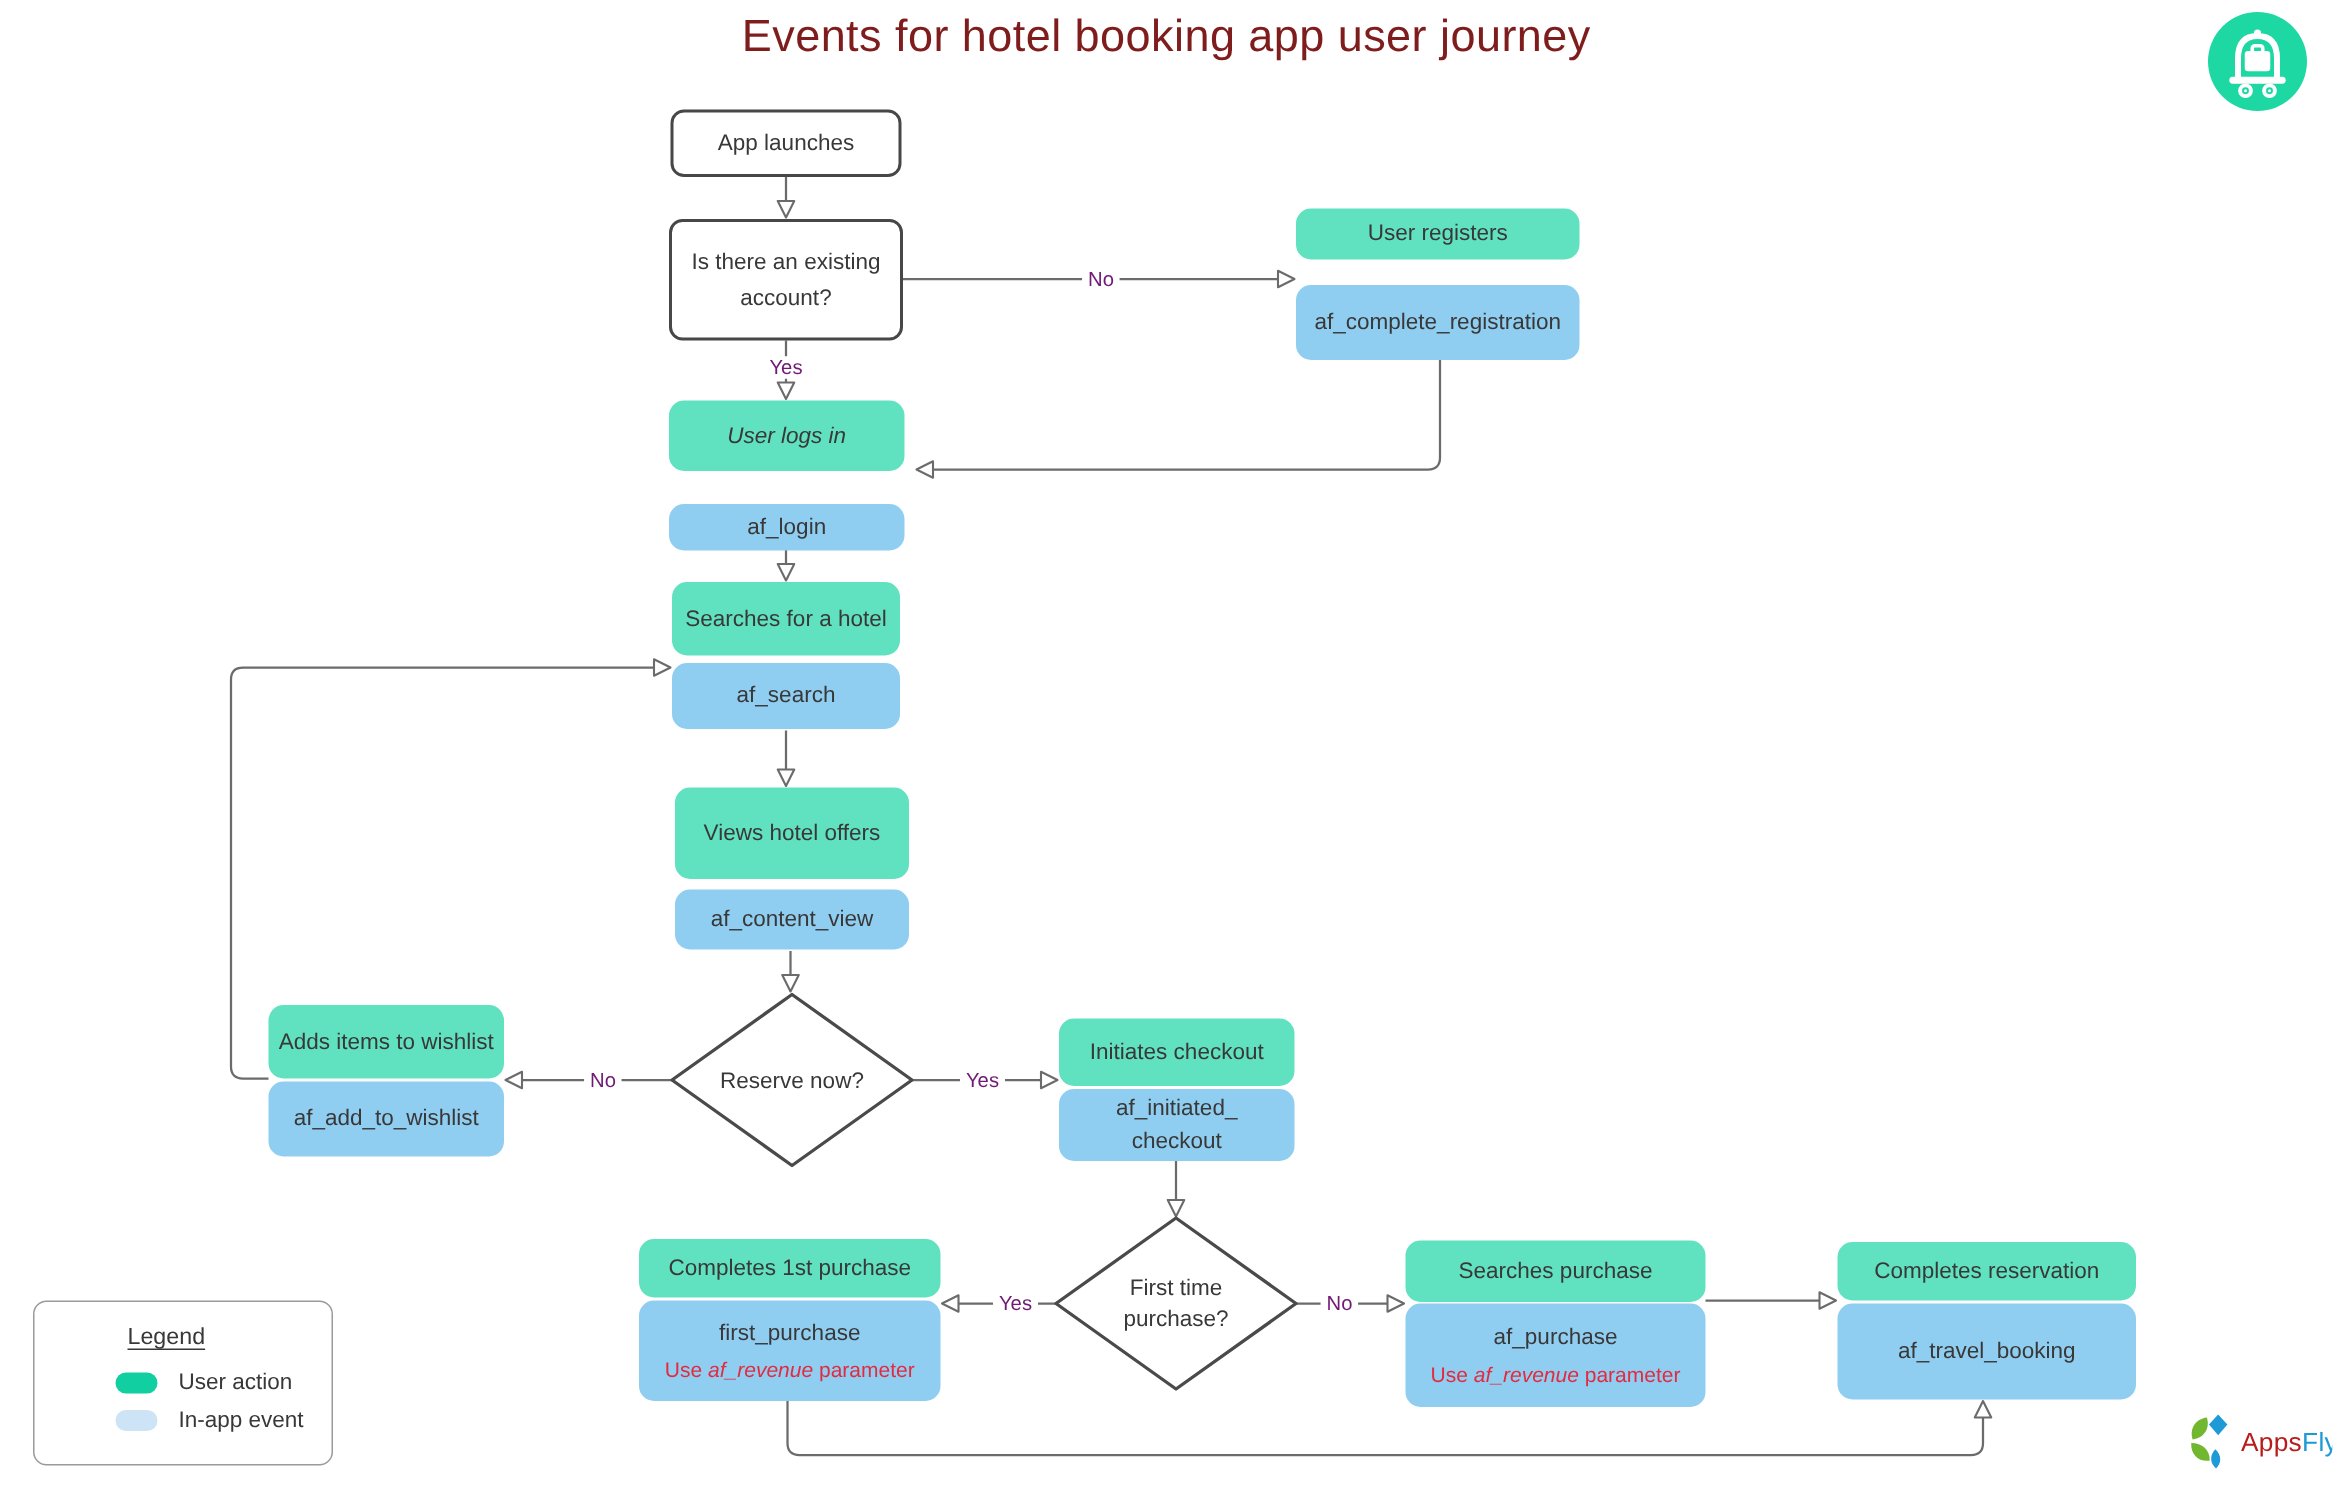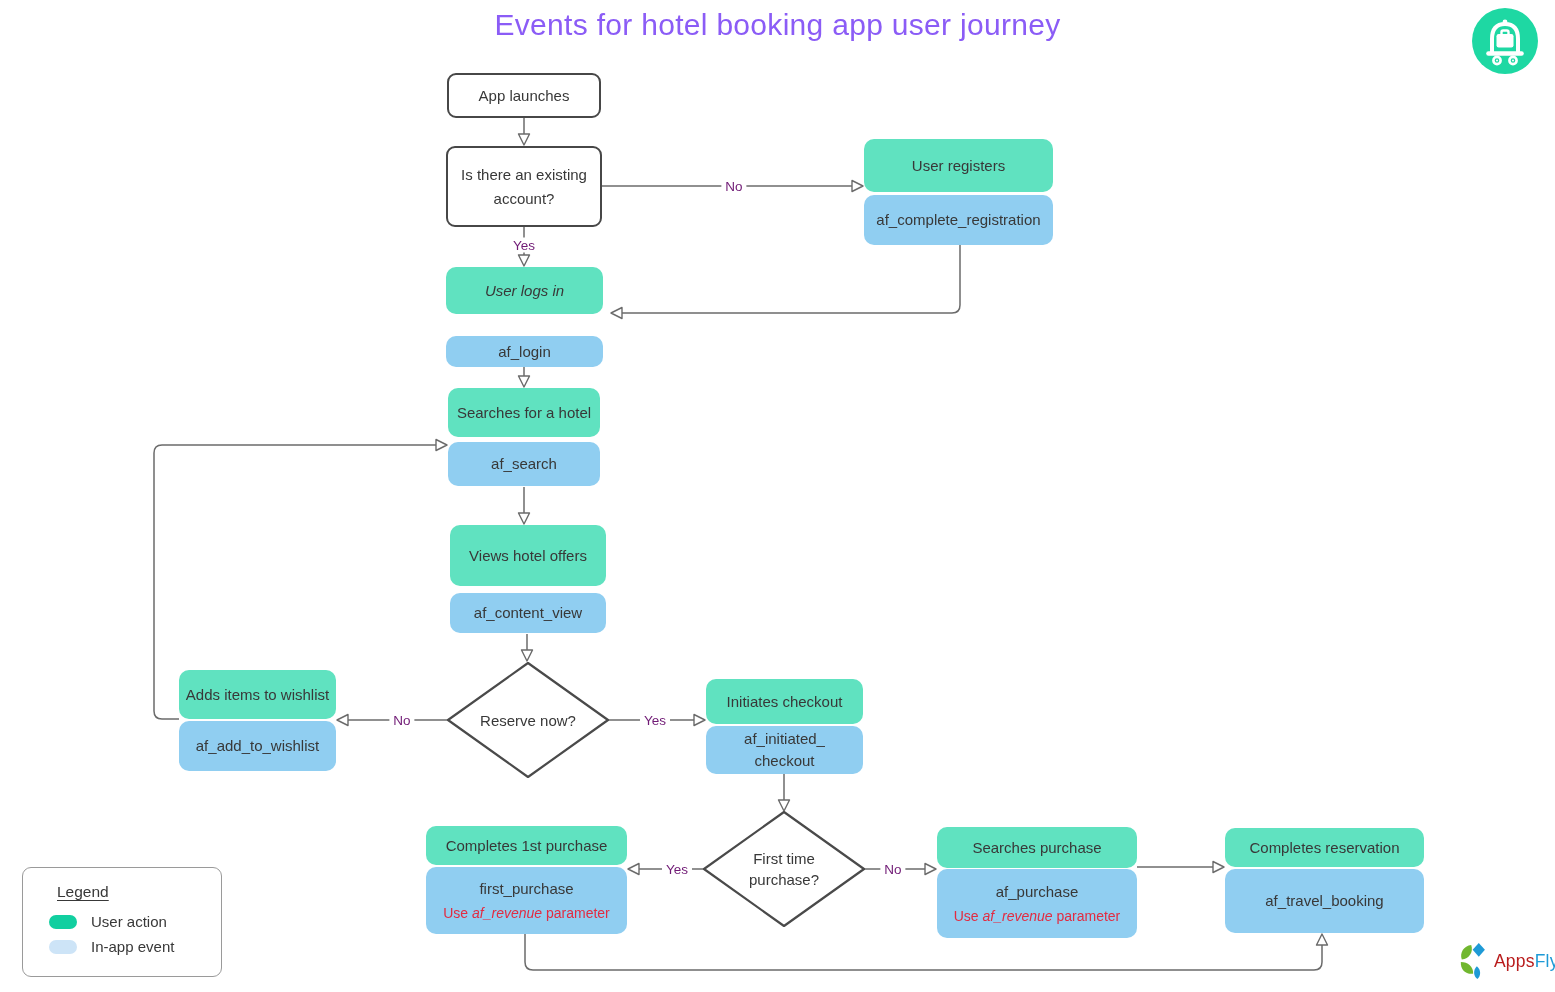--- a/index.html
+++ b/index.html
@@ -1,19 +1,19 @@
 <!DOCTYPE html>
 <html><head>
 <meta charset="utf-8">
 <style>
   html,body{margin:0;padding:0;background:#fff;}
   .canvas{position:relative;width:1555px;height:992px;background:#ffffff;
           font-family:"Liberation Sans",sans-serif;color:#383838;overflow:hidden;}
   .title{position:absolute;top:8px;left:0;width:100%;text-align:center;
-         font-size:30px;color:#8b5cf6;letter-spacing:.3px;}
+         font-size:30px;color:#7f1d1d;letter-spacing:.3px;}
   svg.wires{position:absolute;left:0;top:0;}
   .wire{fill:none;stroke:#6b6b6b;stroke-width:1.5;}
   .ah{fill:#ffffff;stroke:#6b6b6b;stroke-width:1.4;stroke-linejoin:round;}
   .diamond{fill:#ffffff;stroke:#4a4a4a;stroke-width:2.2;stroke-linejoin:round;}
 
   .node{position:absolute;display:flex;flex-direction:column;}
   .pill{border-radius:10px;display:flex;flex-direction:column;align-items:center;
         justify-content:center;font-size:15px;text-align:center;line-height:1.45;}
   .action{background:#60e2c0;}
   .event{background:#90cef1;}
@@ -22,21 +22,21 @@
         display:flex;align-items:center;justify-content:center;font-size:15px;
         text-align:center;line-height:1.55;padding:0 6px;box-sizing:border-box;}
   .dlabel{position:absolute;display:flex;align-items:center;justify-content:center;
         text-align:center;font-size:15px;white-space:pre-line;line-height:1.4;}
   .elabel{position:absolute;transform:translate(-50%,-50%);background:#fff;
         padding:0 4px;font-size:13.5px;color:#701a75;}
   .note{font-size:14px;color:#e22b41;margin-top:3px;}
   .note i{font-style:italic;}
 
   .legend{position:absolute;left:22px;top:867px;width:200px;height:110px;
-        border:1.5px solid #9a9a9a;border-radius:9px;box-sizing:border-box;background:#fff;}
+        border:1.5px solid #9a9a9a;border-radius:9px;box-sizing:border-box;background:#fff;padding-left:28px;}
   .legend-title{margin:15px 0 0 34px;font-size:15.5px;text-decoration:underline;
         text-underline-offset:3px;}
   .legend-row{display:flex;align-items:center;margin-left:26px;margin-top:10px;gap:14px;
         font-size:15px;}
   .legend-row + .legend-row{margin-top:8px;}
   .lpill{width:28px;height:14px;border-radius:7px;}
   .lpill.a{background:#11cfa0;}
   .lpill.e{background:#cde4f7;}
 
   .badge{position:absolute;left:1472px;top:8px;width:66px;height:66px;}
@@ -84,21 +84,21 @@
     <path class="wire" d="M525,934 V962 Q525,970 533,970 H1314 Q1322,970 1322,962 V945"></path>
     <polygon class="ah" points="1316.5,945 1327.5,945 1322,934"></polygon>
     <polygon class="diamond" points="528,663 608,720 528,777 448,720"></polygon>
     <polygon class="diamond" points="784,812 864,869 784,926 704,869"></polygon>
   </svg>
 
   <div class="white-box" style="left:447px;top:73px;width:154px;height:45px;">App launches</div>
   <div class="white-box" style="left:446px;top:146px;width:156px;height:81px;">Is there an existing account?</div>
 
   <div class="node" style="left:864px;top:139px;width:189px;">
-    <div class="pill action" style="height:53px;margin-bottom:3px;">User registers</div>
+    <div class="pill action" style="height:34px;margin-bottom:17px;">User registers</div>
     <div class="pill event" style="height:50px;">af_complete_registration</div>
   </div>
 
   <div class="node" style="left:446px;top:267px;width:157px;">
     <div class="pill action" style="height:47px;margin-bottom:22px;font-style:italic;">User logs in</div>
     <div class="pill event" style="height:31px;">af_login</div>
   </div>
 
   <div class="node" style="left:448px;top:388px;width:152px;">
     <div class="pill action" style="height:49px;margin-bottom:5px;">Searches for a hotel</div>

